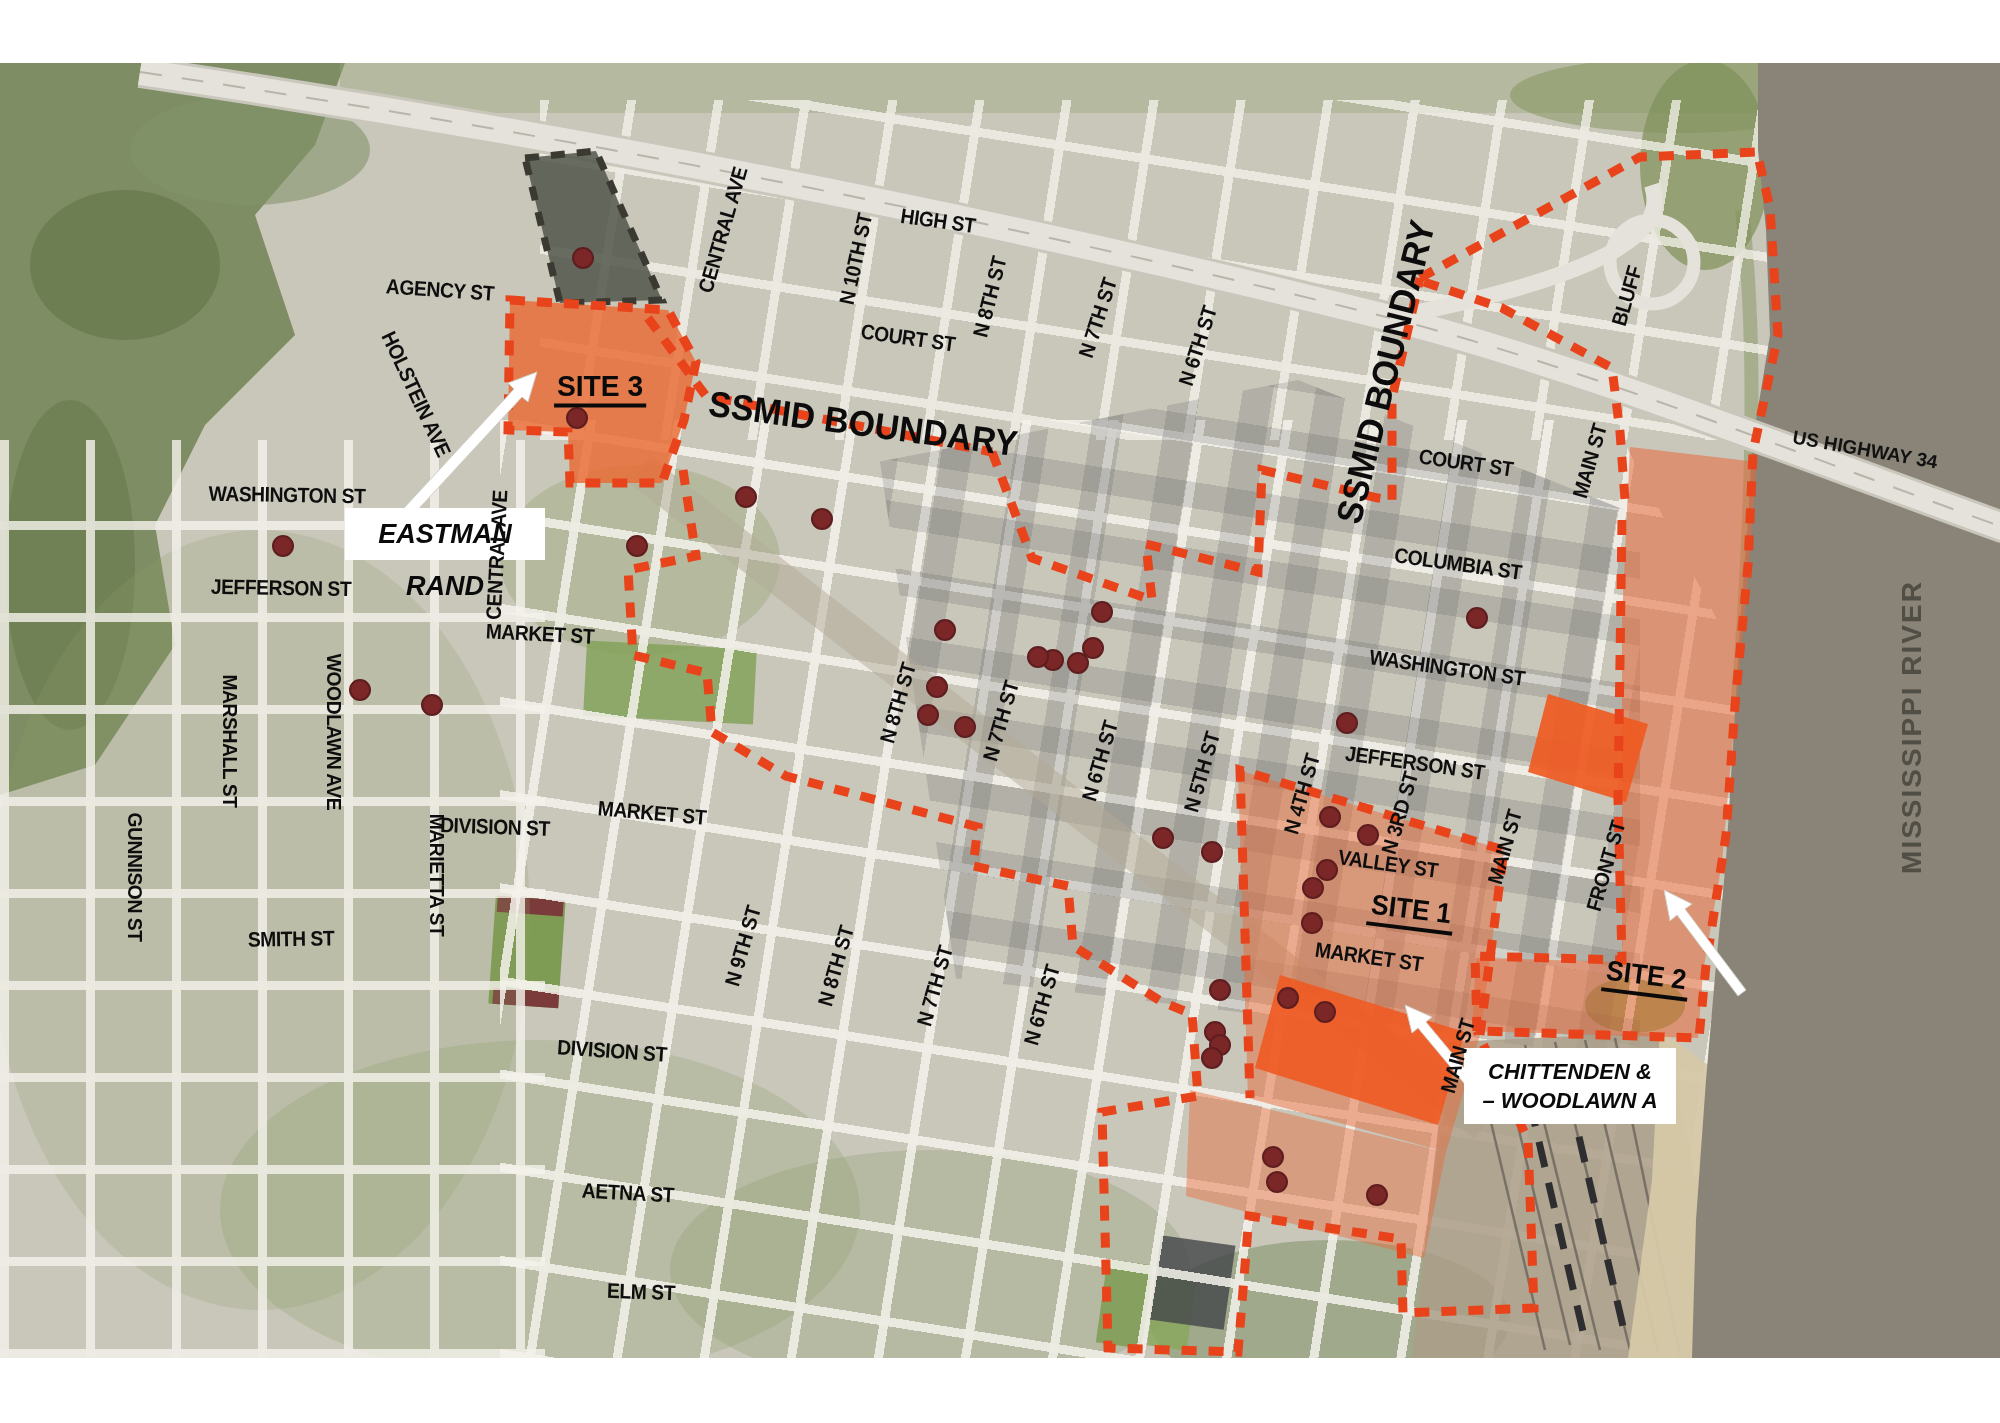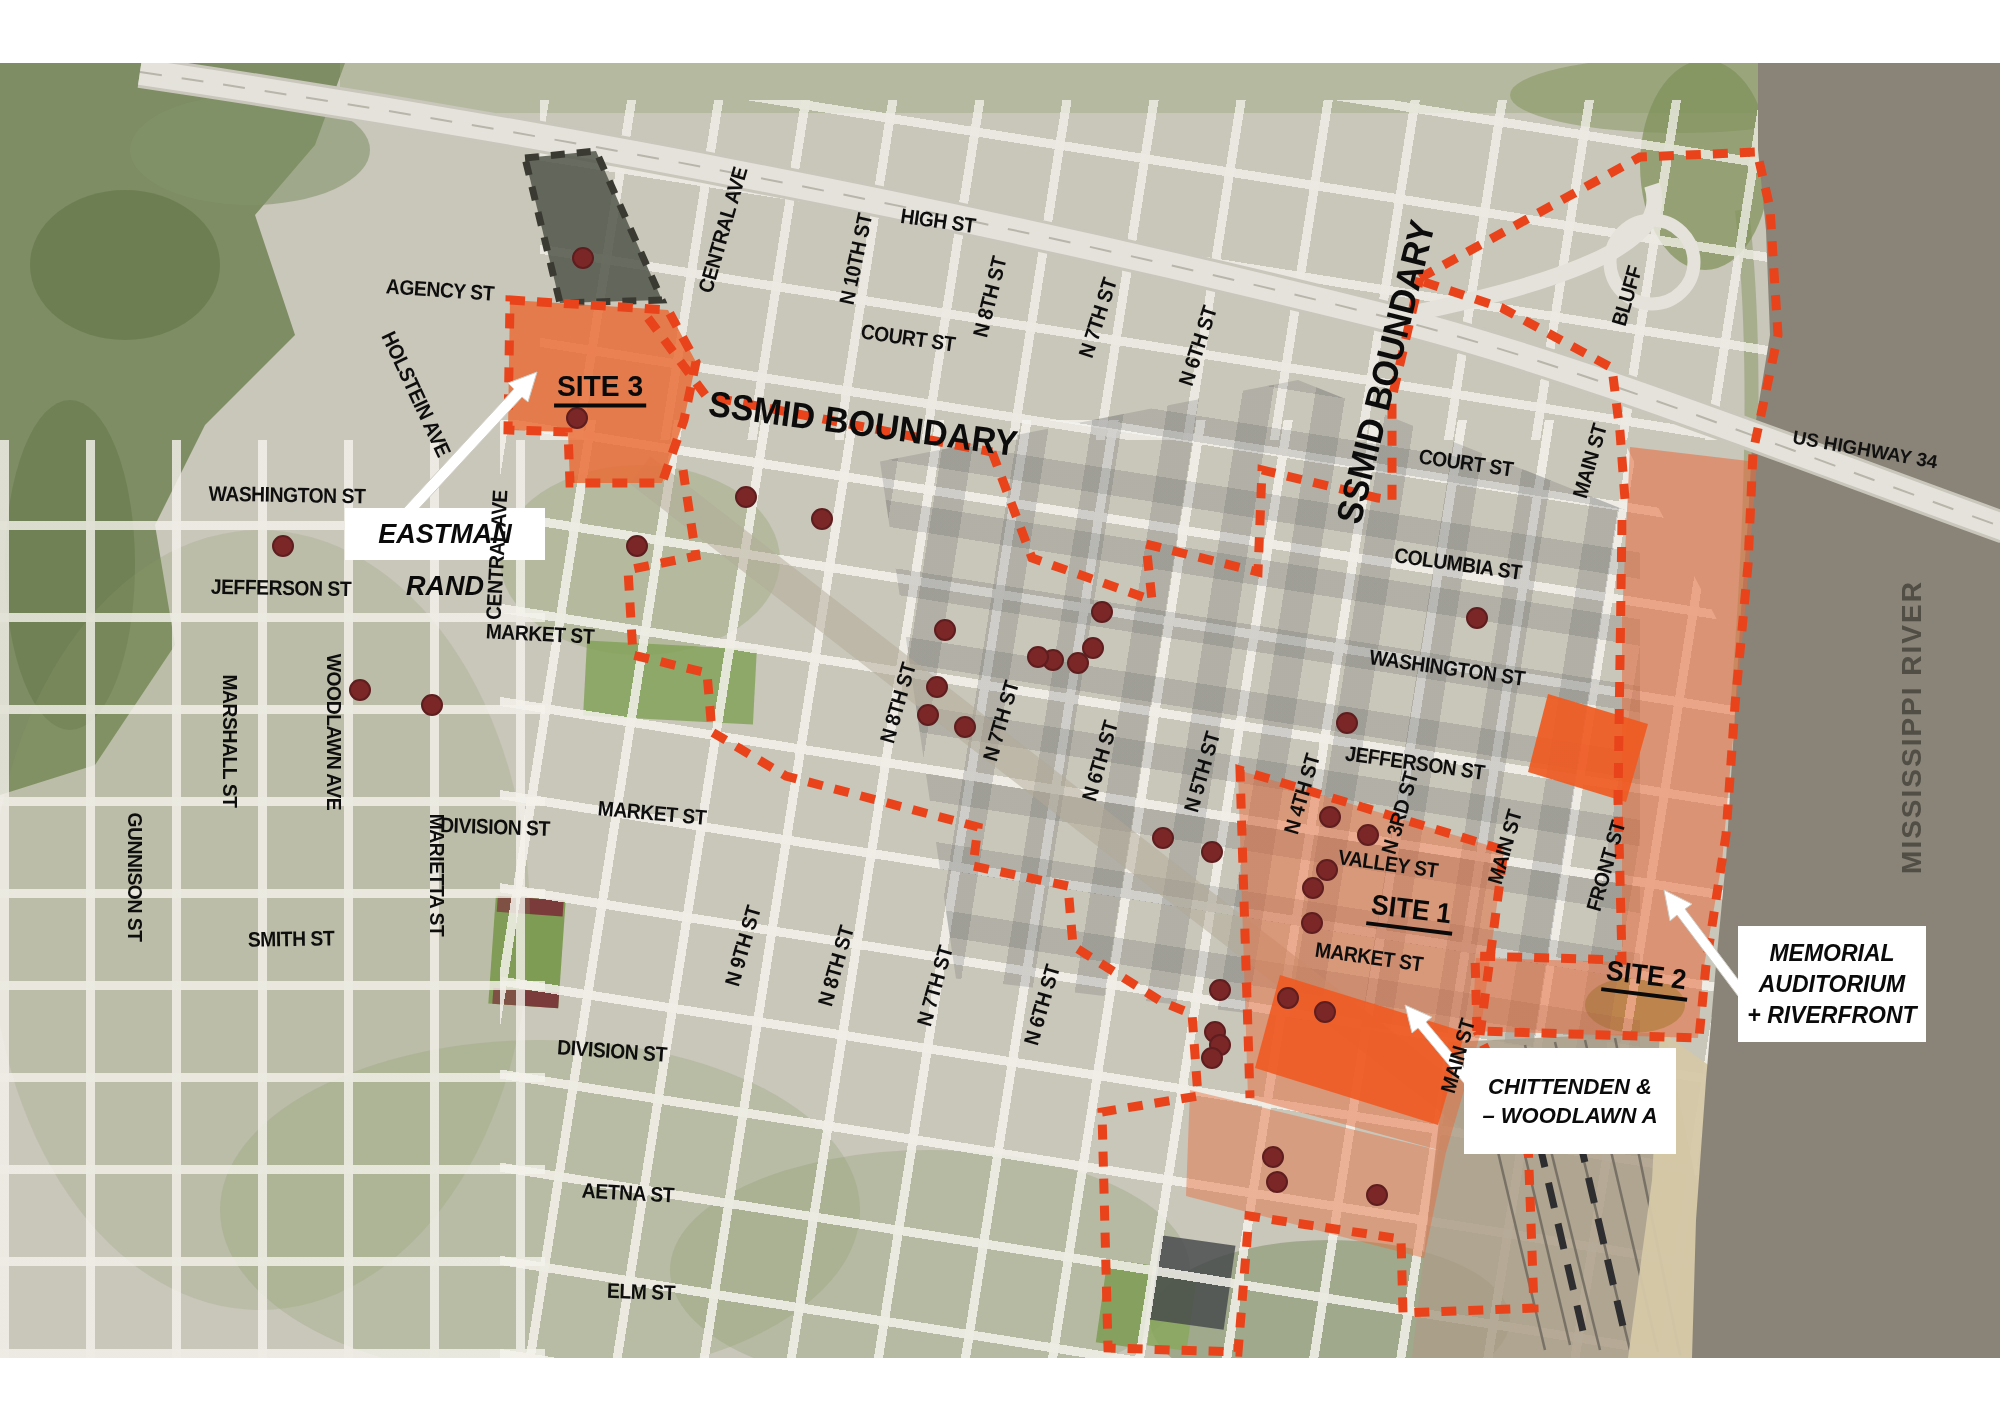--- a/index.html
+++ b/index.html
@@ -35,21 +35,21 @@
   #site3-label{font-size:30px;}
   #river-label{position:absolute;left:1912px;top:727px;font-weight:bold;font-size:28px;
          color:#514e46;letter-spacing:2px;white-space:nowrap;
          transform:translate(-50%,-50%) rotate(-90deg);}
   #highway-label{position:absolute;left:1865px;top:450px;font-weight:bold;font-size:19px;color:#111;
          white-space:nowrap;transform:translate(-50%,-50%) rotate(10deg);}
   .callout{position:absolute;background:#ffffff;color:#0a0a0a;font-style:italic;font-weight:bold;
            text-align:center;}
   #callout-dresser{left:345px;top:508px;width:200px;height:52px;font-size:27px;line-height:52px;}
   #callout-memorial{left:1738px;top:926px;width:180px;padding:12px 4px;font-size:23px;line-height:1.34;}
-  #callout-chittenden{left:1464px;top:1048px;width:208px;padding:24px 2px;font-size:22px;line-height:1.32;}
+  #callout-chittenden{left:1464px;top:1048px;width:208px;padding:9px 2px;font-size:22px;line-height:1.32;}
 </style>
 </head>
 <body>
 
 <div class="page">
 
   <div class="map">
 
     <svg width="2000" height="1295" viewBox="0 63 2000 1295">
       <path d="M0,63 L345,63 L315,145 L255,215 L295,335 L205,425 L155,525 L175,645 L95,765 L0,795 Z" fill="#76865a" fill-opacity=".9"></path>
@@ -179,25 +179,20 @@
 
     <div class="site-label" id="site3-label" style="left:600px;top:388px;--r:0deg">SITE 3</div>
     <div class="site-label" style="left:1411px;top:912px;--r:7deg">SITE 1</div>
     <div class="site-label" style="left:1646px;top:978px;--r:7deg">SITE 2</div>
 
     <div id="river-label">MISSISSIPPI RIVER</div>
     <div id="highway-label">US HIGHWAY 34</div>
 
     <div class="callout" id="callout-dresser">
       <span>EASTMAN RAND</span>
-    </div>
-    <div class="callout" id="callout-memorial">
-      <div>MEMORIAL</div>
-      <div>AUDITORIUM</div>
-      <div>+ RIVERFRONT</div>
     </div>
     <div class="callout" id="callout-chittenden">
       <div>CHITTENDEN &amp;</div>
       <div>– WOODLAWN A</div>
     </div>
   <div class="slabel" style="left: 440px; top: 290px; --r: 4deg;">AGENCY ST</div>
       <div class="slabel" style="left: 416px; top: 394px; --r: 65deg;">HOLSTEIN AVE</div>
       <div class="slabel" style="left: 723px; top: 230px; --r: -74deg;">CENTRAL AVE</div>
       <div class="slabel" style="left: 497px; top: 555px; --r: -87deg;">CENTRAL AVE</div>
       <div class="slabel" style="left: 287px; top: 495px; --r: 1deg;">WASHINGTON ST</div>

